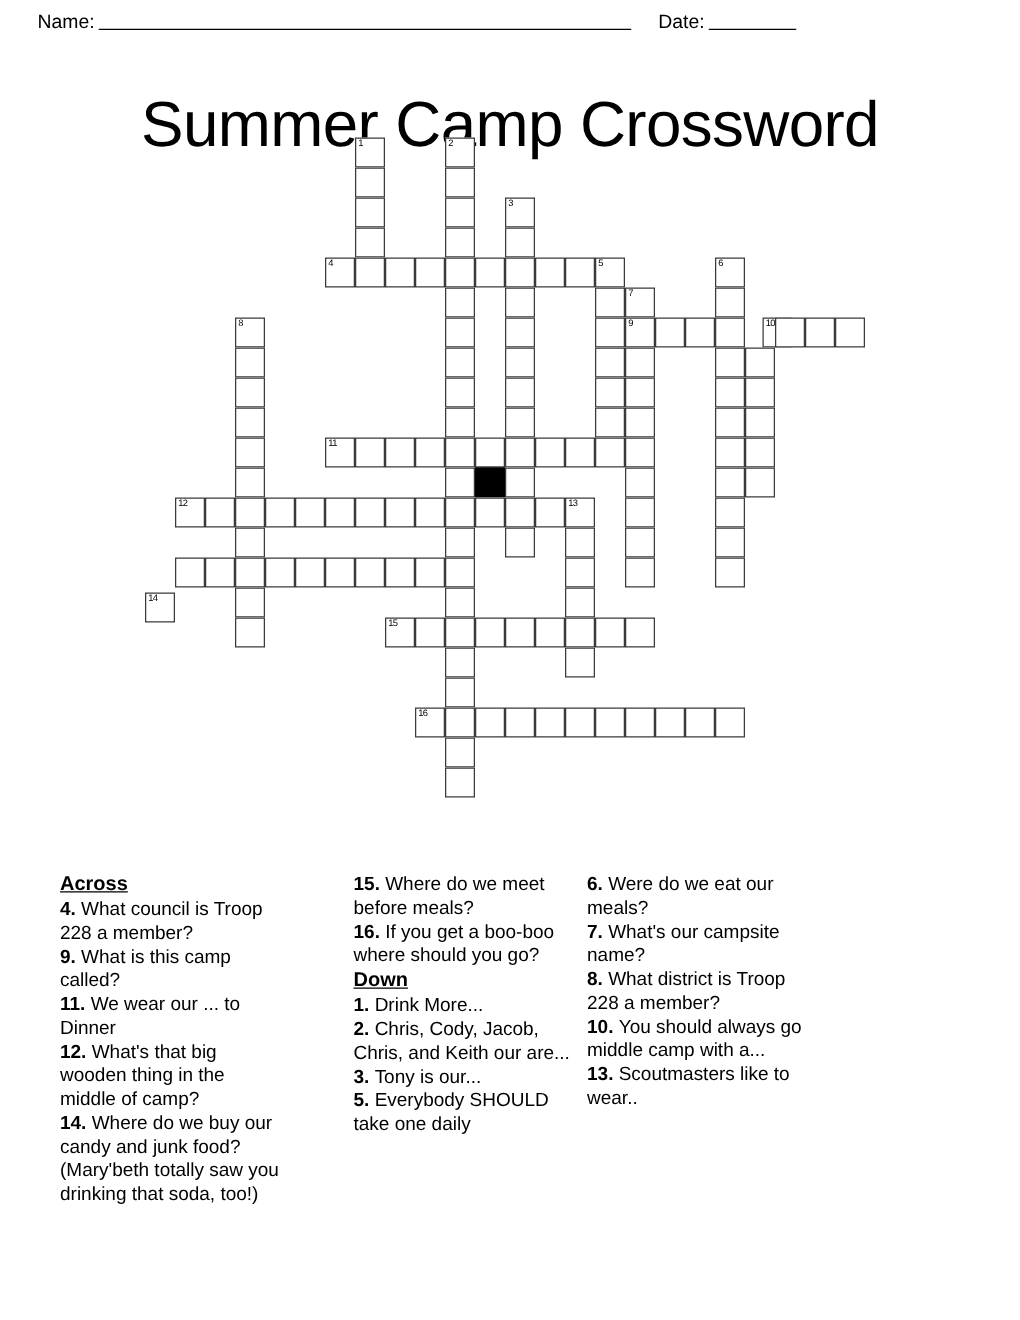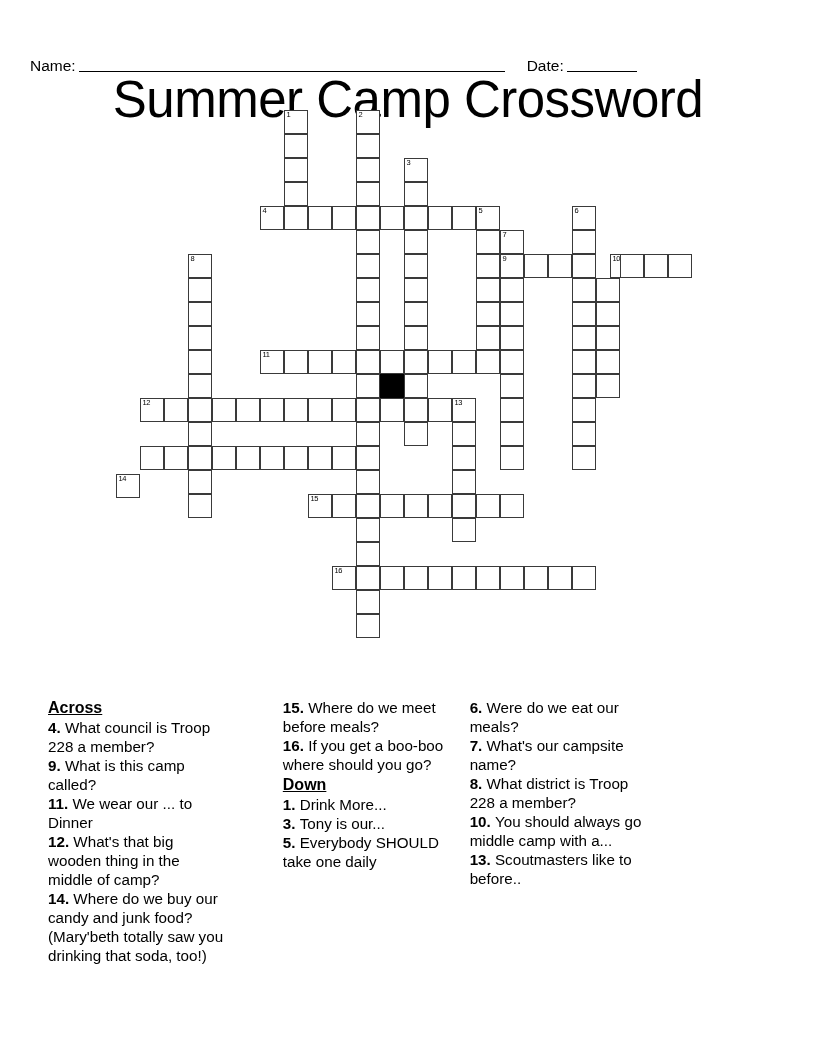--- a/index.html
+++ b/index.html
@@ -23,21 +23,20 @@
     position: absolute;
     top: 0px;
     left: 0px;
     width: 816px;
     height: 26px;
     display: flex;
     align-items: flex-end;
     padding: 0 36px 0 30px;
     font-size: 15.5px;
     white-space: nowrap;
-    margin-top: 48px;
   }
   .hdr-label { line-height: 17px; }
   .hdr-rule {
     display: inline-block;
     border-bottom: 1.4px solid #000;
     height: 13px;
     margin: 0 0 2px 3px;
   }
   .hdr-rule.name-rule { width: 426px; }
   .hdr-rule.date-rule { width: 70px; }
@@ -323,26 +322,27 @@
       </div>
   </div>
   <div class="clue-col col-2">
     <div id="across-col-2">
         <p class="clue-item"><span class="clue-num">15. </span><span>Where do we meet before meals?</span></p>
         <p class="clue-item"><span class="clue-num">16. </span><span>If you get a boo-boo where should you go?</span></p>
       </div>
     <div class="clue-heading spaced">Down</div>
     <div id="down-col-2">
         <p class="clue-item"><span class="clue-num">1. </span><span>Drink More...</span></p>
+        <p class="clue-item"><span class="clue-num">2. </span><span>Chris, Cody, Jacob, Chris, and Keith our are...</span></p>
         <p class="clue-item"><span class="clue-num">3. </span><span>Tony is our...</span></p>
         <p class="clue-item"><span class="clue-num">5. </span><span>Everybody SHOULD take one daily</span></p>
       </div>
   </div>
   <div class="clue-col col-3">
     <div id="down-col-3">
         <p class="clue-item"><span class="clue-num">6. </span><span>Were do we eat our meals?</span></p>
         <p class="clue-item"><span class="clue-num">7. </span><span>What's our campsite name?</span></p>
         <p class="clue-item"><span class="clue-num">8. </span><span>What district is Troop 228 a member?</span></p>
         <p class="clue-item"><span class="clue-num">10. </span><span>You should always go middle camp with a...</span></p>
-        <p class="clue-item"><span class="clue-num">13. </span><span>Scoutmasters like to before..</span></p>
+        <p class="clue-item"><span class="clue-num">13. </span><span>Scoutmasters like to wear..</span></p>
       </div>
   </div>
 </div>
 
 </body></html>

